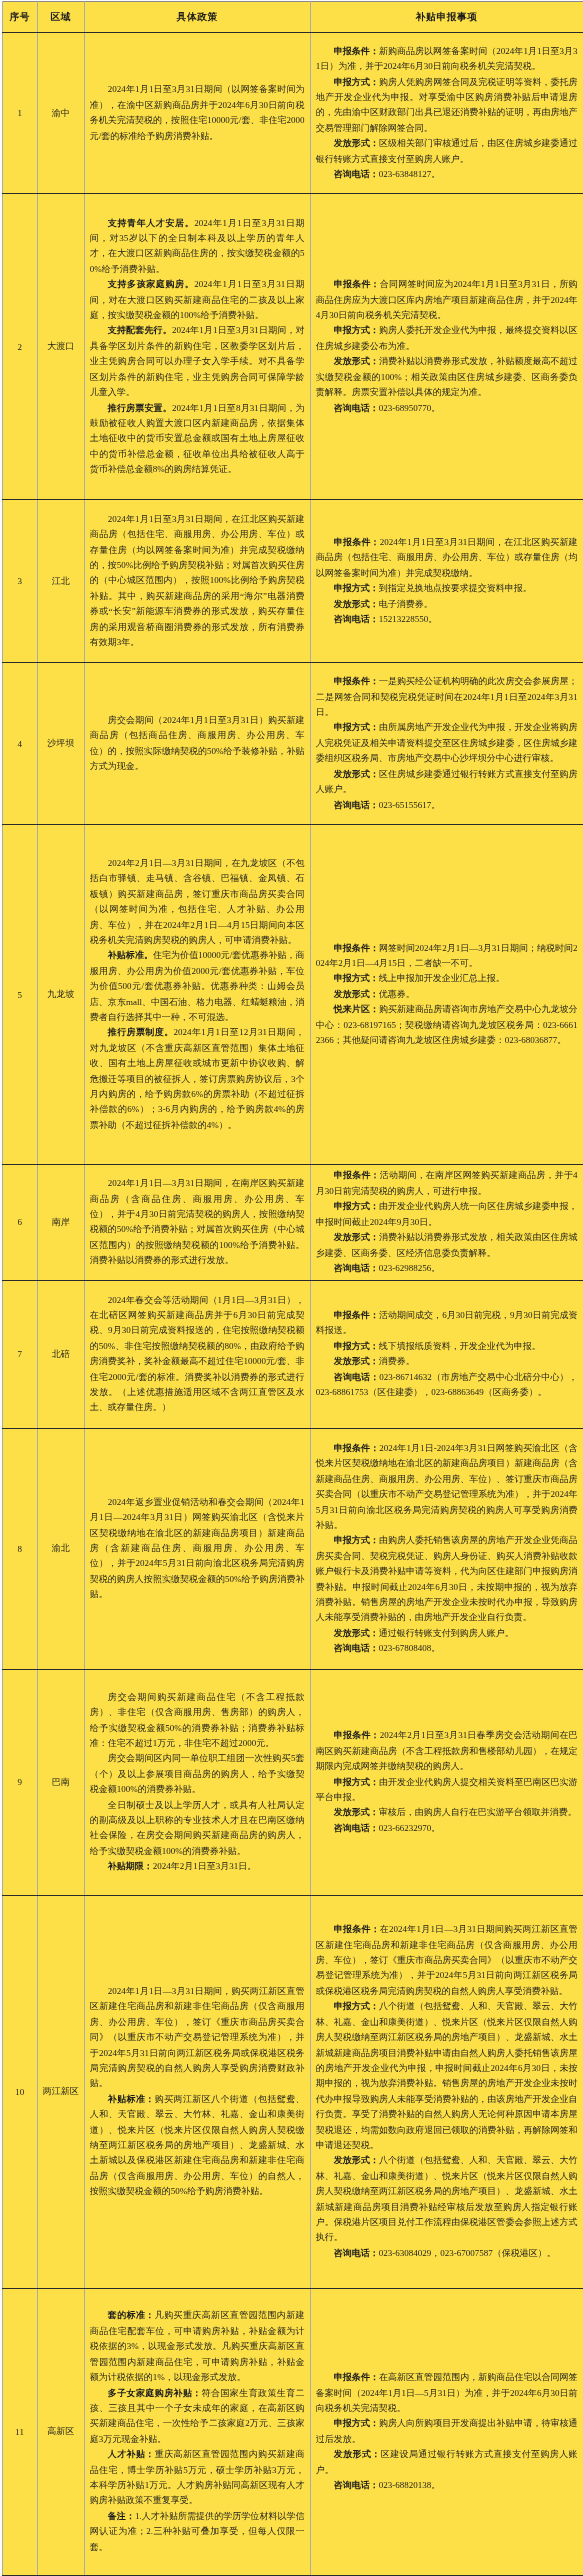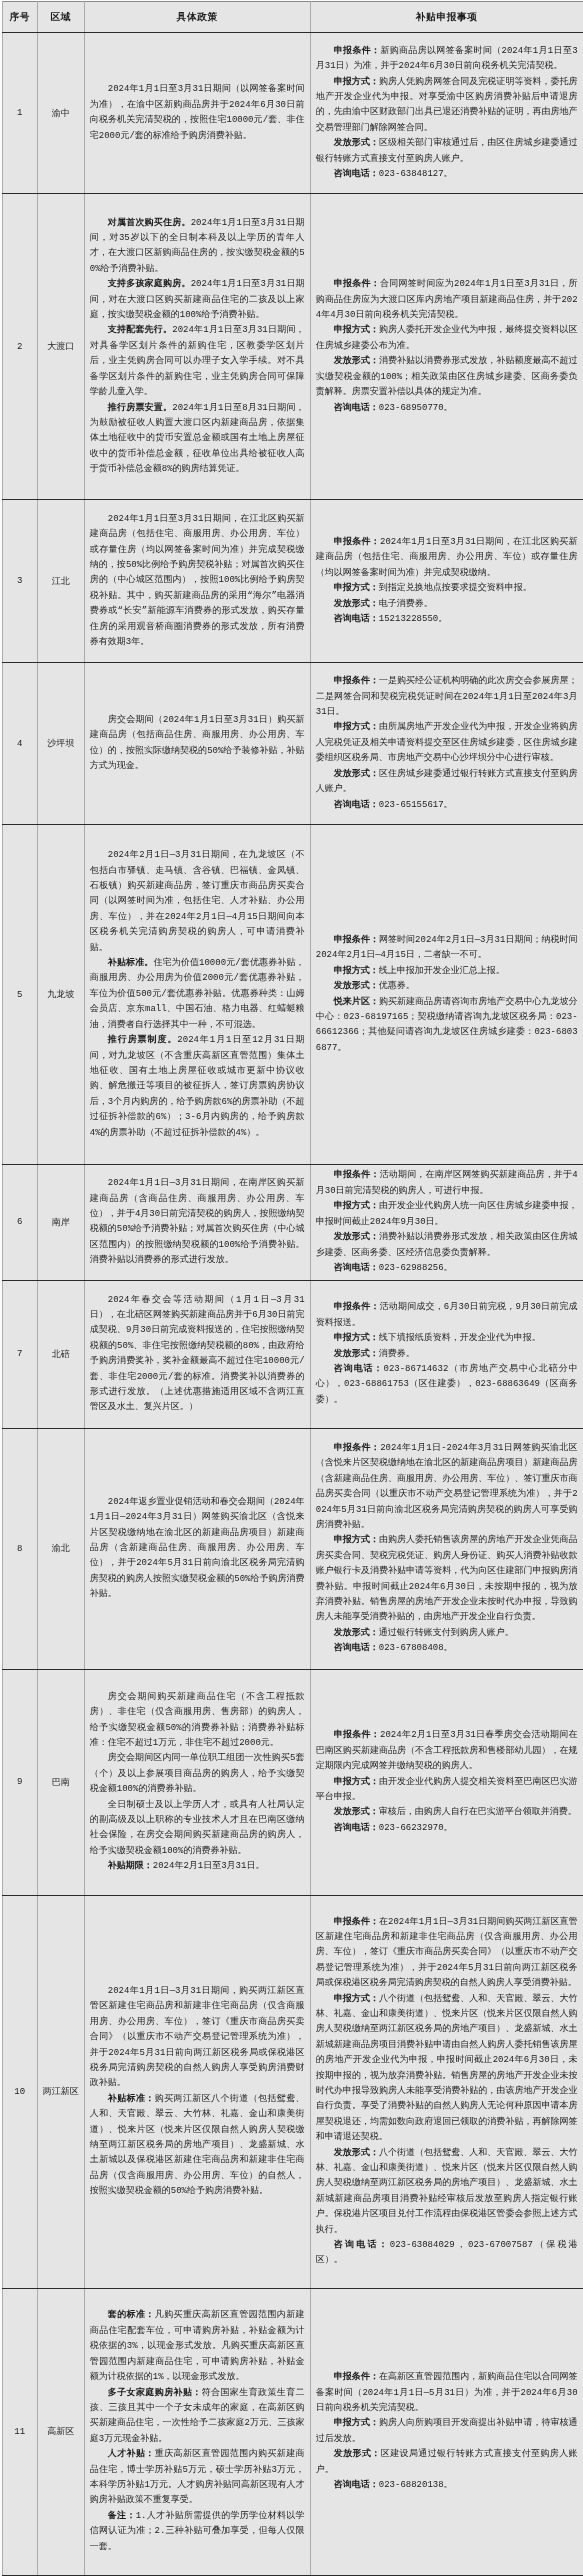--- a/index.html
+++ b/index.html
@@ -24,22 +24,21 @@
   col.c-no { width: 35px; }
   col.c-region { width: 47px; }
   col.c-policy { width: 226px; }
   col.c-subsidy { width: 273px; }
   th, td {
     border-left: 0.6px solid #ababab;
     border-right: 0.6px solid #ababab;
     border-bottom: 1.7px solid #2b2b2b;
     vertical-align: middle;
     box-sizing: border-box;
-    background: #e5e5e5;
-    font-family: Liberation Mono, monospace;
+    background: #fde047;
   }
   th {
     height: 31px;
     font-size: 9.7px;
     font-weight: bold;
     text-align: center;
     letter-spacing: 0.6px;
   }
   td.no, td.region {
     text-align: center;
@@ -89,21 +88,21 @@
             <p><b>申报条件：</b>新购商品房以网签备案时间（2024年1月1日至3月31日）为准，并于2024年6月30日前向税务机关完清契税。</p>
             <p><b>申报方式：</b>购房人凭购房网签合同及完税证明等资料，委托房地产开发企业代为申报。对享受渝中区购房消费补贴后申请退房的，先由渝中区财政部门出具已退还消费补贴的证明，再由房地产交易管理部门解除网签合同。</p>
             <p><b>发放形式：</b>区级相关部门审核通过后，由区住房城乡建委通过银行转账方式直接支付至购房人账户。</p>
             <p><b>咨询电话：</b>023-63848127。</p>
           </td>
         </tr>
         <tr style="height: 306px;">
           <td class="no">2</td>
           <td class="region">大渡口</td>
           <td class="policy">
-            <p><b>对属首次购买住房。</b>2024年1月1日至3月31日期间，对35岁以下的全日制本科及以上学历的青年人才，在大渡口区新购商品住房的，按实缴契税金额的50%给予消费补贴。</p>
+            <p><b>支持青年人才安居。</b>2024年1月1日至3月31日期间，对35岁以下的全日制本科及以上学历的青年人才，在大渡口区新购商品住房的，按实缴契税金额的50%给予消费补贴。</p>
             <p><b>支持多孩家庭购房。</b>2024年1月1日至3月31日期间，对在大渡口区购买新建商品住宅的二孩及以上家庭，按实缴契税金额的100%给予消费补贴。</p>
             <p><b>支持配套先行。</b>2024年1月1日至3月31日期间，对具备学区划片条件的新购住宅，区教委学区划片后，业主凭购房合同可以办理子女入学手续。对不具备学区划片条件的新购住宅，业主凭购房合同可保障学龄儿童入学。</p>
             <p><b>推行房票安置。</b>2024年1月1日至8月31日期间，为鼓励被征收人购置大渡口区内新建商品房，依据集体土地征收中的货币安置总金额或国有土地上房屋征收中的货币补偿总金额，征收单位出具给被征收人高于货币补偿总金额8%的购房结算凭证。</p>
           </td>
           <td class="subsidy">
             <p><b>申报条件：</b>合同网签时间应为2024年1月1日至3月31日，所购商品住房应为大渡口区库内房地产项目新建商品住房，并于2024年4月30日前向税务机关完清契税。</p>
             <p><b>申报方式：</b>购房人委托开发企业代为申报，最终提交资料以区住房城乡建委公布为准。</p>
             <p><b>发放形式：</b>消费补贴以消费券形式发放，补贴额度最高不超过实缴契税金额的100%；相关政策由区住房城乡建委、区商务委负责解释。房票安置补偿以具体的规定为准。</p>
             <p><b>咨询电话：</b>023-68950770。</p>
           </td>
@@ -159,21 +158,21 @@
             <p><b>申报条件：</b>活动期间，在南岸区网签购买新建商品房，并于4月30日前完清契税的购房人，可进行申报。</p>
             <p><b>申报方式：</b>由开发企业代购房人统一向区住房城乡建委申报，申报时间截止2024年9月30日。</p>
             <p><b>发放形式：</b>消费补贴以消费券形式发放，相关政策由区住房城乡建委、区商务委、区经济信息委负责解释。</p>
             <p><b>咨询电话：</b>023-62988256。</p>
           </td>
         </tr>
         <tr style="height: 148px;">
           <td class="no">7</td>
           <td class="region">北碚</td>
           <td class="policy">
-            <p>2024年春交会等活动期间（1月1日—3月31日），在北碚区网签购买新建商品房并于6月30日前完成契税、9月30日前完成资料报送的，住宅按照缴纳契税额的50%、非住宅按照缴纳契税额的80%，由政府给予购房消费奖补，奖补金额最高不超过住宅10000元/套、非住宅2000元/套的标准。消费奖补以消费券的形式进行发放。（上述优惠措施适用区域不含两江直管区及水土、复兴片区。）</p>
+            <p>2024年春交会等活动期间（1月1日—3月31日），在北碚区网签购买新建商品房并于6月30日前完成契税、9月30日前完成资料报送的，住宅按照缴纳契税额的50%、非住宅按照缴纳契税额的80%，由政府给予购房消费奖补，奖补金额最高不超过住宅10000元/套、非住宅2000元/套的标准。消费奖补以消费券的形式进行发放。（上述优惠措施适用区域不含两江直管区及水土、或存量住房。）</p>
           </td>
           <td class="subsidy">
             <p><b>申报条件：</b>活动期间成交，6月30日前完税，9月30日前完成资料报送。</p>
             <p><b>申报方式：</b>线下填报纸质资料，开发企业代为申报。</p>
             <p><b>发放形式：</b>消费券。</p>
             <p><b>咨询电话：</b>023-86714632（市房地产交易中心北碚分中心），023-68861753（区住建委），023-68863649（区商务委）。</p>
           </td>
         </tr>
         <tr style="height: 241px;">
           <td class="no">8</td>

